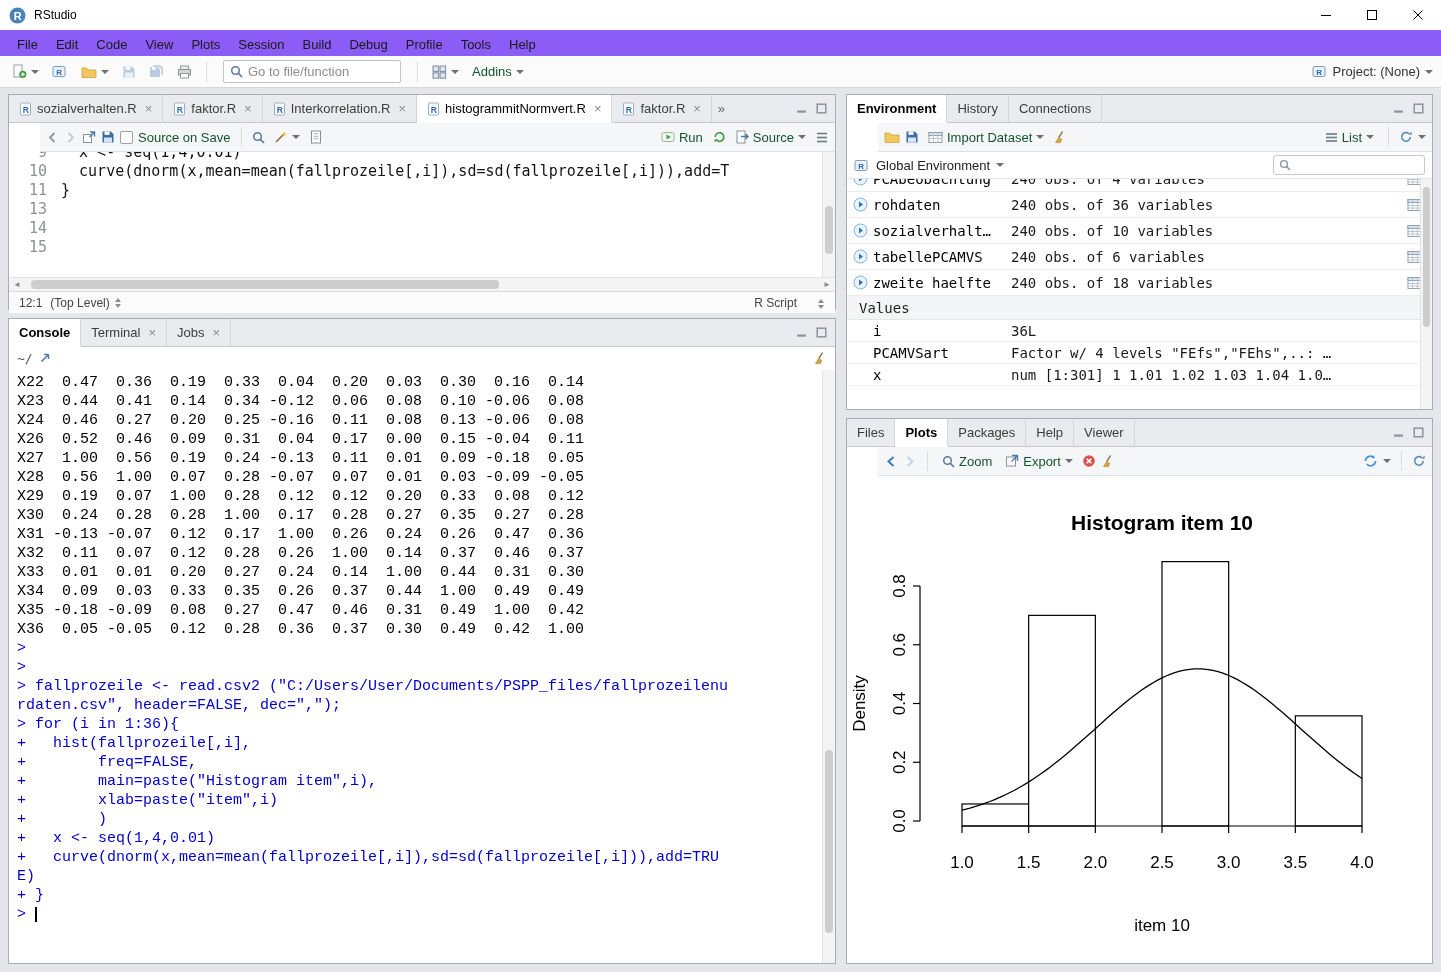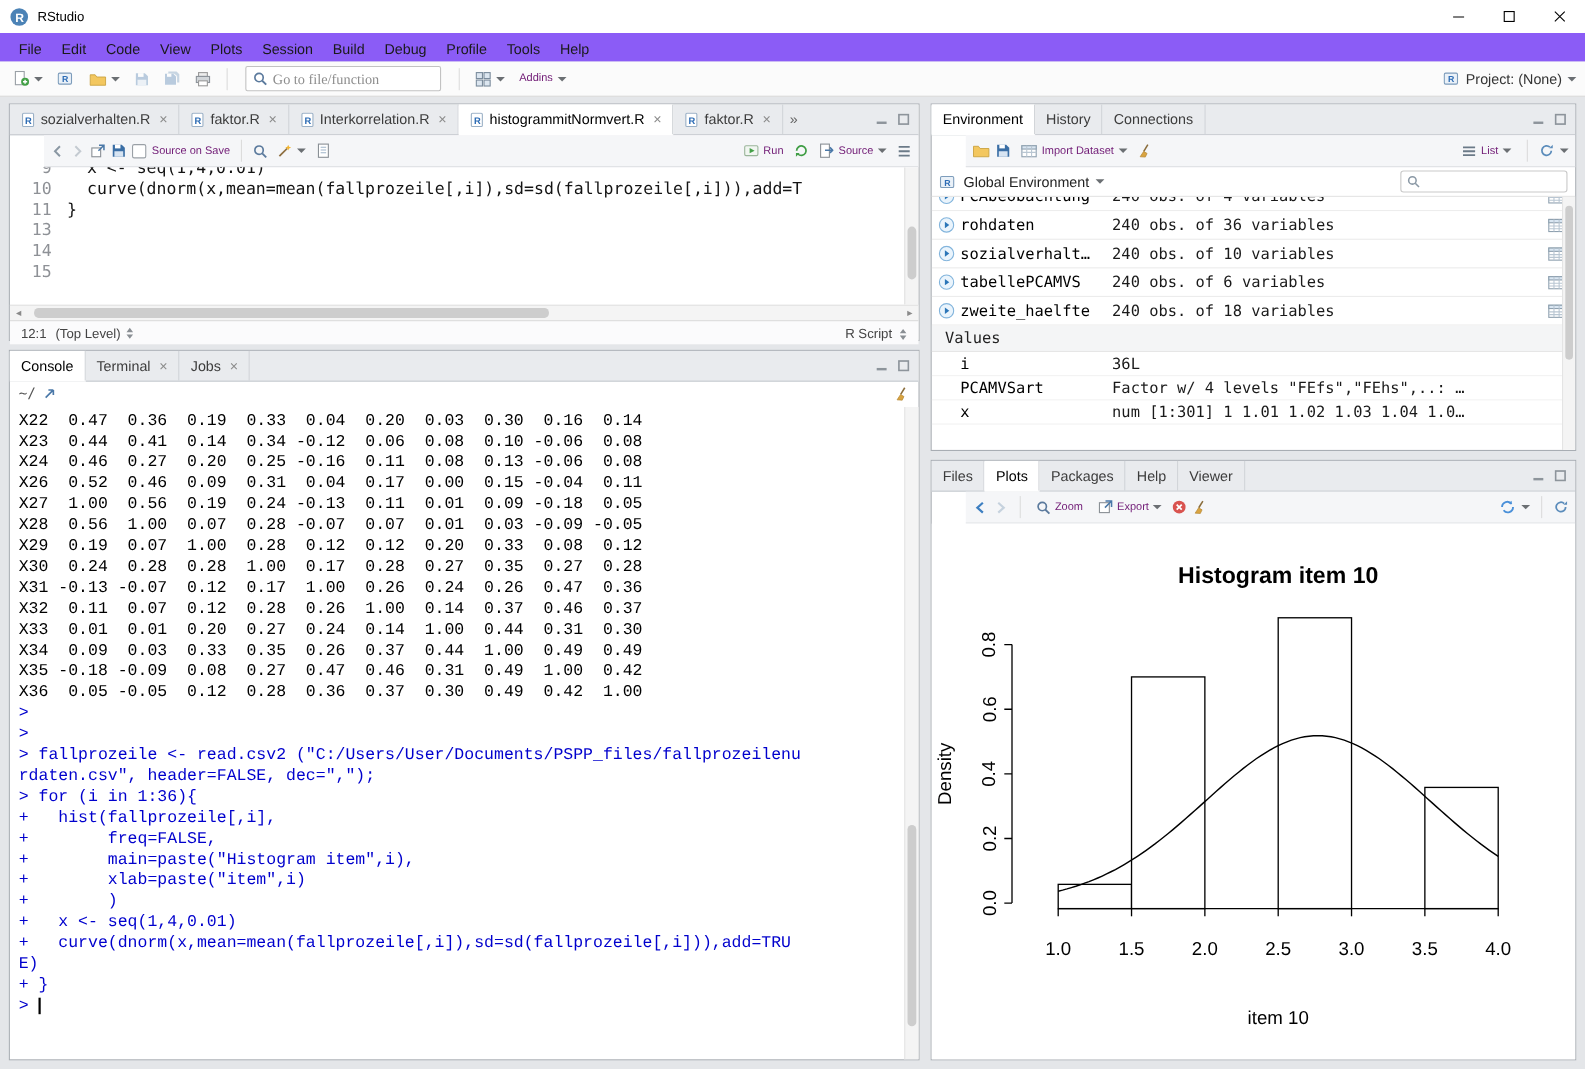--- a/index.html
+++ b/index.html
@@ -13,40 +13,40 @@
 
 .titlebar{height:30px;background:#fff;display:flex;align-items:center;padding-left:9px;gap:8px;}
 .title-text{font-size:12px;color:#000;}
 .win-btns{margin-left:auto;display:flex;height:100%;}
 .win-btn{width:46px;display:flex;align-items:center;justify-content:center;}
 .menubar{height:26px;background:#8b5cf6;display:flex;align-items:flex-end;padding-left:8px;}
 .menu-item{padding:4px 9px;font-size:13px;color:#1a1a1a;}
 .main-toolbar{height:32px;background:#fbfbfb;border-bottom:1px solid #d8d8d8;display:flex;align-items:center;padding:0 8px;gap:5px;}
 .tbtn{display:flex;align-items:center;gap:4px;padding:2px 4px;border-radius:3px;}
 .goto-box{display:flex;align-items:center;gap:5px;width:178px;height:23px;background:#fff;border:1px solid #c2c2c2;border-radius:2px;padding:0 6px;margin:0 6px;}
-.goto-box input{border:none;outline:none;width:100%;font-size:13px;color:#14532d;font-family:Liberation Serif, serif;background:transparent;}
+.goto-box input{border:none;outline:none;width:100%;font-size:13px;color:#14532d;font-family:Liberation Sans, sans-serif;background:transparent;}
 .goto-box input::placeholder{color:#8d8d8d;}
 .proj{margin-left:auto;display:flex;align-items:center;gap:5px;font-size:13px;color:#333;}
 
 .pane{position:absolute;background:#fff;border:1px solid #a8adb3;}
 #source-pane{left:8px;top:94px;width:828px;height:216px;}
 #console-pane{left:8px;top:318px;width:828px;height:646px;}
 #env-pane{left:846px;top:94px;width:587px;height:316px;}
 #plots-pane{left:846px;top:418px;width:587px;height:546px;}
 .tabstrip{height:28px;background:#e9ebee;border-bottom:1px solid #c6cacf;display:flex;align-items:stretch;}
 .tabs{display:flex;align-items:stretch;}
 .tab{display:flex;align-items:center;gap:5px;padding:0 10px;font-size:13px;color:#3c3c3c;border-right:1px solid #d2d5d9;white-space:nowrap;}
-.tab.active{background:#fff;color:#000;font-weight:normal;box-shadow:0 1px 0 0 #fff;}
+.tab.active{background:#fff;color:#000;font-weight:bold;box-shadow:0 1px 0 0 #fff;}
 .tab.etab.active{font-weight:normal;}
 .tclose{color:#8b8b8b;font-size:13px;margin-left:3px;}
 .overflow-chevron{display:flex;align-items:center;color:#666;padding:0 6px;font-size:13px;}
 .pane-btns{margin-left:auto;display:flex;align-items:center;gap:9px;padding-right:8px;}
 .toolbar-row{height:29px;background:#f5f6f8;border-bottom:1px solid #dfe1e4;display:flex;align-items:center;padding:0 6px;gap:5px;font-size:13px;color:#333;margin-left:31px;}
 .spacer{flex:1;}
-.tb-label{font-size:10px;color:#701a75;}
+.tb-label{font-size:13px;color:#14532d;}
 
 .editor{position:relative;height:125px;overflow:hidden;}
 .editor-rows{margin-top:-9px;font-family:"DejaVu Sans Mono","Liberation Mono",monospace;font-size:15px;line-height:19px;}
 .crow{display:flex;height:19px;}
 .lnum{width:52px;text-align:right;padding-right:14px;color:#8e9196;flex:none;}
 .ctext{white-space:pre;color:#141414;}
 .caret{display:inline-block;width:2px;height:15px;background:#000;vertical-align:middle;}
 .editor-vscroll{position:absolute;right:0;top:0;width:13px;height:100%;background:#f4f4f4;border-left:1px solid #e2e2e2;}
 .vthumb{position:absolute;left:2px;right:2px;background:#cdcdcd;border-radius:4px;}
 .hscroll{height:14px;background:#f4f4f4;border-top:1px solid #e2e2e2;position:relative;}
@@ -351,21 +351,21 @@
   </div>
   <div class="statusbar">
     <span>12:1</span>
     <span style="display:flex;align-items:center;gap:4px;">
       <span>(Top Level)</span>
       <svg class="ic" width="8" height="12">
           <path d="M4 1l3 4H1zM4 11L1 7h6z" fill="#8a8f94"></path>
         </svg>
     </span>
     <div class="spacer"></div>
-    <span style="display:flex;align-items:flex-end;gap:6px;">
+    <span style="display:flex;align-items:flex-end;gap:20px;">
       <span>R Script</span>
       <svg class="ic" width="8" height="12">
           <path d="M4 1l3 4H1zM4 11L1 7h6z" fill="#8a8f94"></path>
         </svg>
     </span>
   </div>
 </div>
 
 <div class="pane" id="console-pane">
   <div class="tabstrip">

